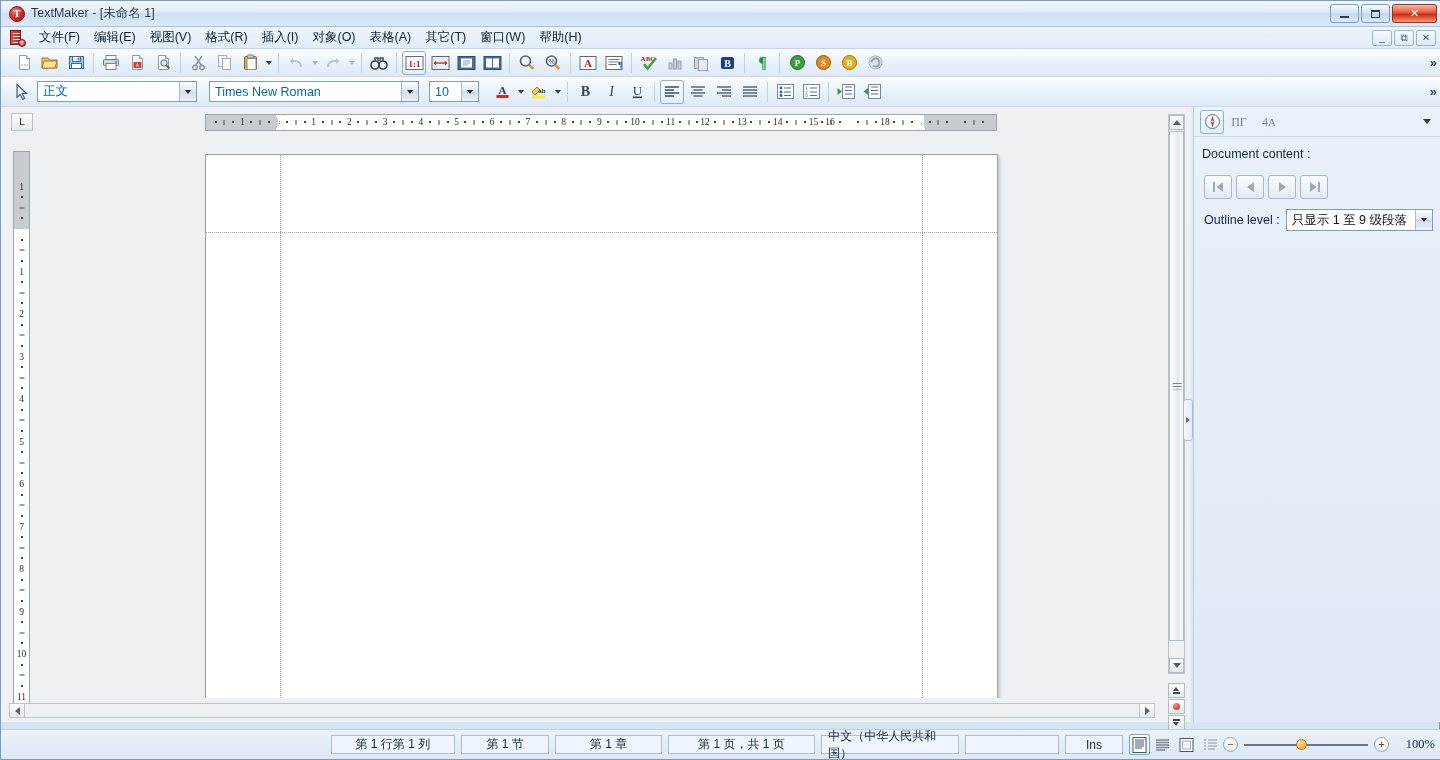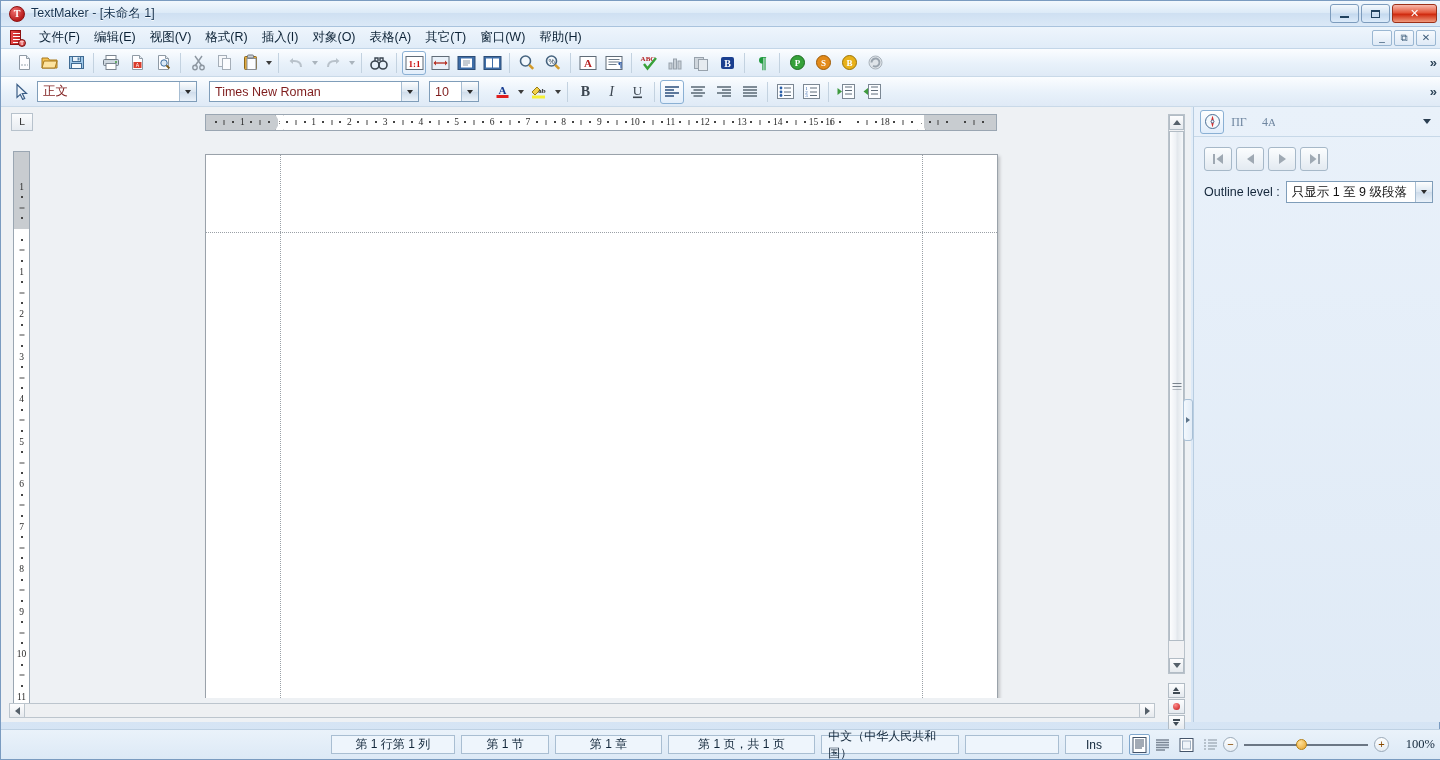--- a/index.html
+++ b/index.html
@@ -116,21 +116,21 @@
   .tdrop { width: 11px; height: 22px; display:flex; align-items:center; justify-content:center; }
   .tdrop i { border-left:3.5px solid transparent; border-right:3.5px solid transparent; border-top:4px solid #3c3c3c; display:block;}
   .tdrop.dim i { border-top-color:#aab4bd; }
   .chev { margin-left:auto; margin-right:6px; font-size:13px; color:#2d4458; font-weight:bold; letter-spacing:-2px;}
 
   
   .combo {
     height: 21px; border: 1px solid #7f9db9; background: #fff;
     display: flex; align-items: center; position: relative; margin: 0 2px;
   }
-  .combo .cval { padding-left: 5px; font-size: 12.5px; color: #7f1d1d; white-space: nowrap; overflow: hidden; }
+  .combo .cval { padding-left: 5px; font-size: 12.5px; color: #0369a1; white-space: nowrap; overflow: hidden; }
   .combo .carrow {
     position: absolute; right: 0; top: 0; width: 17px; height: 19px;
     background: linear-gradient(to bottom,#fdfefe,#dbe6f1 50%,#cfdcea 52%,#eaf2fa);
     border-left: 1px solid #a7bdd2;
     display: flex; align-items: center; justify-content: center;
   }
   .combo .carrow i { border-left:3.5px solid transparent; border-right:3.5px solid transparent; border-top:4px solid #2b2b2b; display:block; }
   #combo-style { width: 160px; }
   #combo-font  { width: 210px; }
   #combo-size  { width: 50px; }
@@ -979,20 +979,21 @@
         <svg width="18" height="17" viewBox="0 0 18 17">
             <text x="5" y="13" font-size="12" fill="#6f86a0" font-family="Liberation Serif">4</text>
             <text x="11" y="13" font-size="11" fill="#6f86a0" font-family="Liberation Serif">A</text>
           </svg>
       </div>
       <div class="sb-arrow">
           <i></i>
         </div>
     </div>
 
+    <div class="sb-label">Document content :</div>
 
 
 
     <div class="sb-navrow">
       <div class="sb-nav">
         <svg width="15" height="12" viewBox="0 0 15 12">
             <rect x="2" y="1" width="2" height="10" fill="#9fa9b3"></rect>
             <path d="M12 1L5.5 6L12 11z" fill="#9fa9b3"></path>
           </svg>
       </div>

